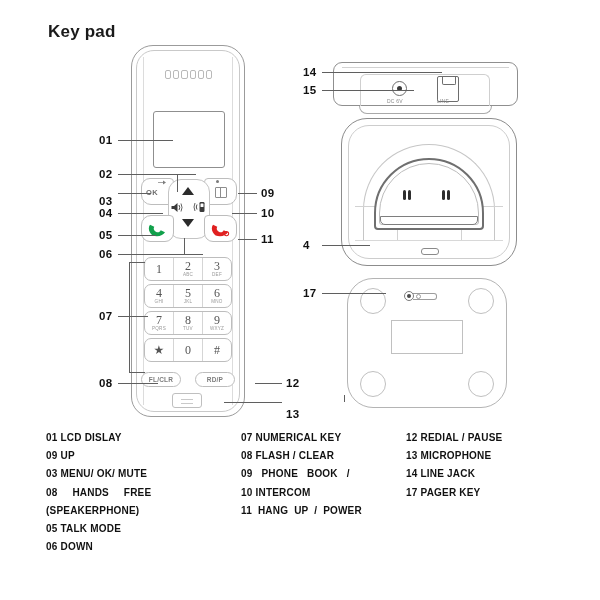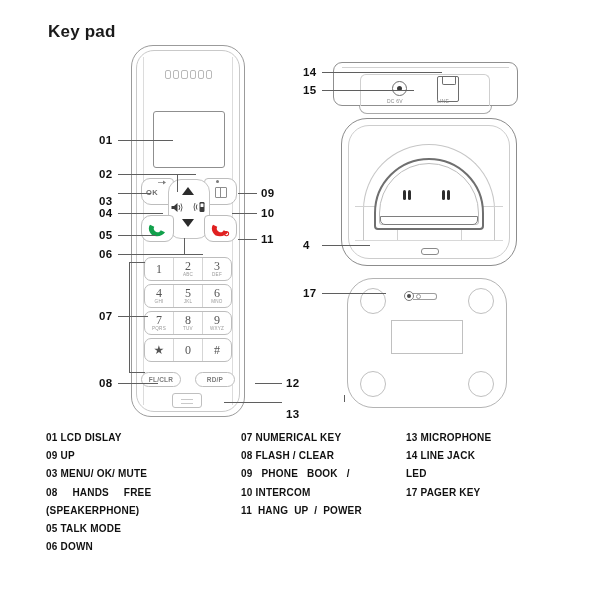--- a/index.html
+++ b/index.html
@@ -462,20 +462,20 @@
       <div class="legitem">06 DOWN</div>
     </div>
     <div class="legcol c2">
       <div class="legitem">07 NUMERICAL KEY</div>
       <div class="legitem">08 FLASH / CLEAR</div>
       <div class="legitem">09   PHONE   BOOK   /</div>
       <div class="legitem">10 INTERCOM</div>
       <div class="legitem">11  HANG  UP  /  POWER</div>
     </div>
     <div class="legcol c3">
+      <div class="legitem">12 REDIAL / PAUSE</div>
       <div class="legitem">13 MICROPHONE</div>
       <div class="legitem">14 LINE JACK</div>
-      <div class="legitem">LED</div>
       <div class="legitem">17 PAGER KEY</div>
     </div>
   </div>
 
 </div>
 
 </body></html>

